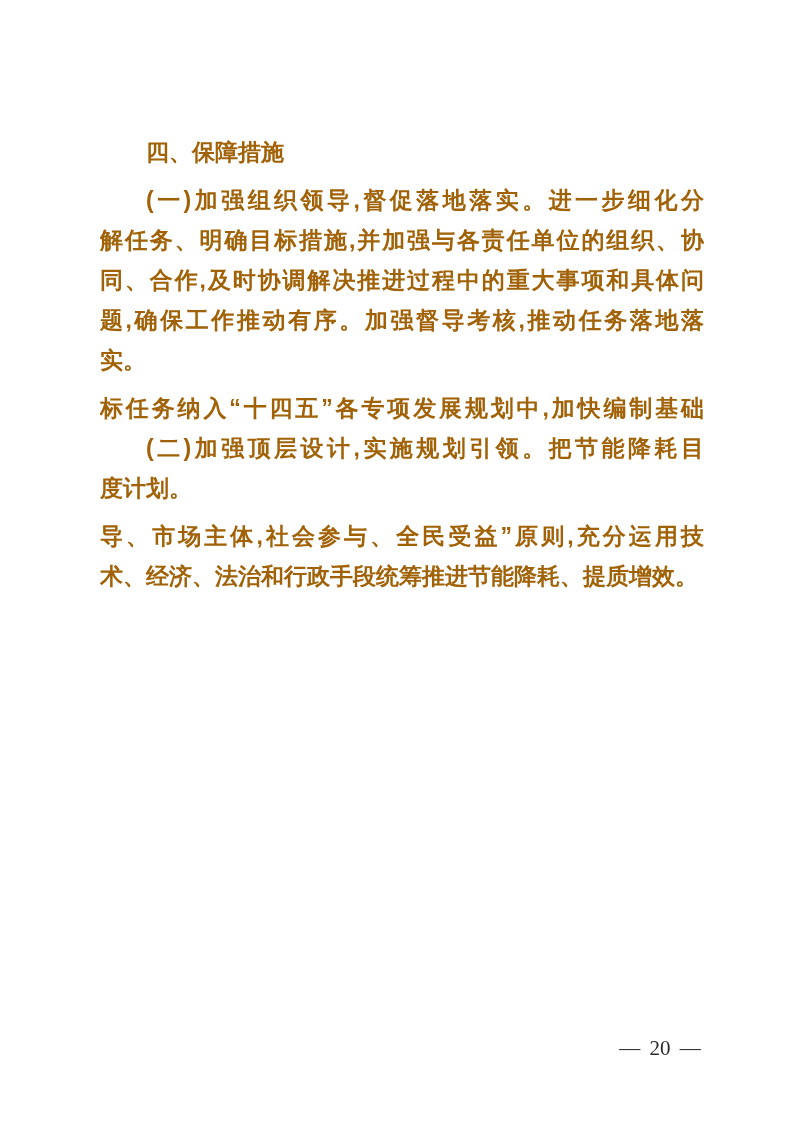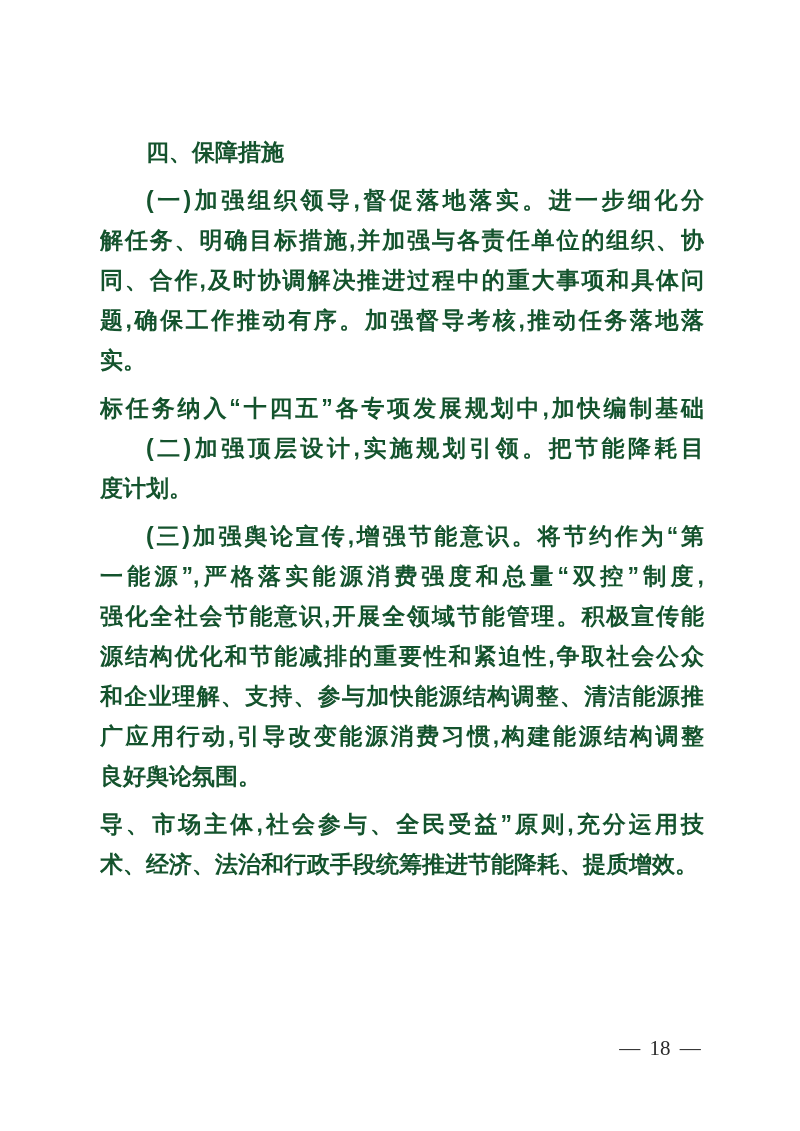--- a/index.html
+++ b/index.html
@@ -13,21 +13,21 @@
     height: 1131px;
     background: #ffffff;
     overflow: hidden;
     font-family: "Liberation Sans", sans-serif;
   }
   .content {
     position: absolute;
     left: 100px;
     top: 132px;
     width: 604px;
-    color: #14532d;
+    color: #a16207;
     font-size: 23px;
     font-weight: 700;
     line-height: 40px;
   }
   .heading {
     text-indent: 2em;
     text-align: left;
     white-space: nowrap;
   }
   .paragraph {
@@ -71,28 +71,19 @@
           <div class="line">同、合作,及时协调解决推进过程中的重大事项和具体问</div>
           <div class="line">题,确保工作推动有序。加强督导考核,推动任务落地落</div>
           <div class="line last">实。</div>
         </div>
         <div class="paragraph">
           <div class="line">标任务纳入“十四五”各专项发展规划中,加快编制基础</div>
           <div class="line first">(二)加强顶层设计,实施规划引领。把节能降耗目</div>
           <div class="line last">度计划。</div>
         </div>
         <div class="paragraph">
-          <div class="line first">(三)加强舆论宣传,增强节能意识。将节约作为“第</div>
-          <div class="line">一能源”,严格落实能源消费强度和总量“双控”制度,</div>
-          <div class="line">强化全社会节能意识,开展全领域节能管理。积极宣传能</div>
-          <div class="line">源结构优化和节能减排的重要性和紧迫性,争取社会公众</div>
-          <div class="line">和企业理解、支持、参与加快能源结构调整、清洁能源推</div>
-          <div class="line">广应用行动,引导改变能源消费习惯,构建能源结构调整</div>
-          <div class="line last">良好舆论氛围。</div>
-        </div>
-        <div class="paragraph">
           <div class="line">导、市场主体,社会参与、全民受益”原则,充分运用技</div>
           <div class="line last">术、经济、法治和行政手段统筹推进节能降耗、提质增效。</div>
         </div>
       </div>
   </div>
-  <div class="footer">— 18 —</div>
+  <div class="footer">— 20 —</div>
 </div>
 
 </body></html>

